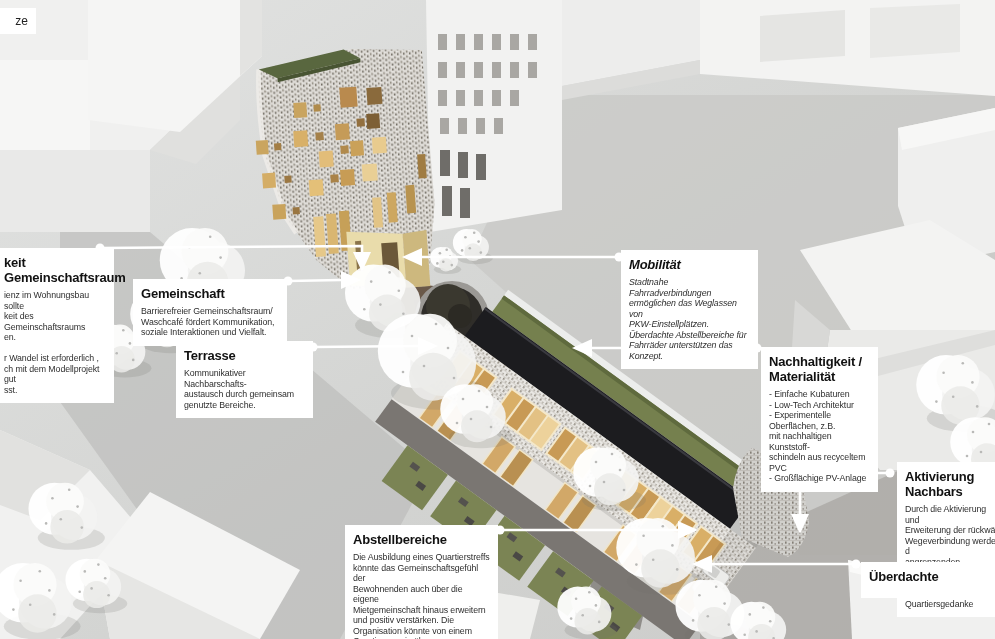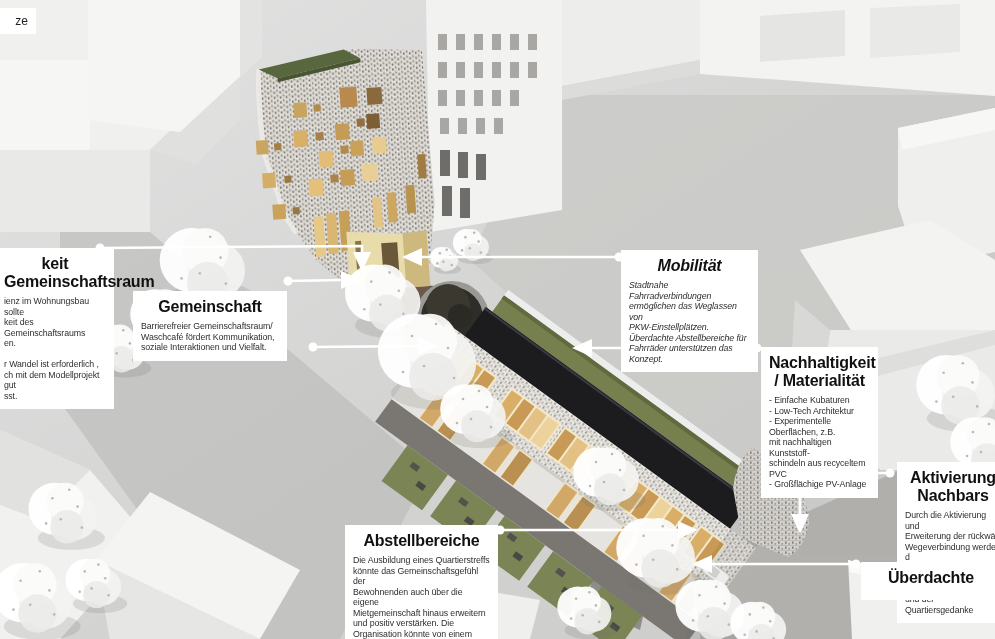--- a/index.html
+++ b/index.html
@@ -1,22 +1,22 @@
 <!DOCTYPE html>
 <html><head>
 <meta charset="utf-8">
 <style>
   html,body{margin:0;padding:0;background:#ffffff;font-family:"Liberation Sans",sans-serif;}
   .stage{position:relative;width:995px;height:639px;overflow:hidden;background:#6d28d9;}
   .stage svg{position:absolute;left:0;top:0;}
   .callout{position:absolute;background:#ffffff;padding:7px 8px 8px 8px;box-sizing:border-box;z-index:5;}
-  .co-title{font-weight:bold;font-size:16px;letter-spacing:-0.2px;color:#111;margin:0 0 5px 0;white-space:pre-line;text-align:center;}
+  .co-title{font-weight:bold;font-size:13px;letter-spacing:-0.2px;color:#111;margin:0 0 5px 0;white-space:pre-line;}
   .co-body{font-size:8.8px;line-height:1.2;letter-spacing:-0.1px;color:#2e2e2e;white-space:pre-line;}
   #co-suffizienz{left:-4px;top:248px;width:118px;min-height:84px;}
-  #co-gemeinschaft{left:133px;top:279px;width:154px;min-height:62px;margin-top:12px;}
+  #co-gemeinschaft{left:133px;top:279px;width:154px;min-height:62px;}
   #co-terrasse{left:176px;top:341px;width:137px;min-height:51px;}
   #co-mobilitaet{left:621px;top:250px;width:137px;min-height:82px;font-style:italic;}
   #co-nachhaltigkeit{left:761px;top:347px;width:117px;min-height:78px;}
   #co-aktivierung{left:897px;top:462px;width:112px;min-height:86px;}
   #co-gruenbezug{left:861px;top:562px;width:140px;min-height:36px;}
   #co-quartierstreff{left:345px;top:525px;width:153px;min-height:93px;}
   .corner-label{position:absolute;left:-8px;top:8px;width:44px;height:26px;background:#ffffff;z-index:5;
     display:flex;align-items:center;justify-content:flex-end;padding-right:8px;box-sizing:border-box;
     font-size:12px;color:#222;}
 </style>
@@ -572,20 +572,26 @@
 r Wandel ist erforderlich ,
 ch mit dem Modellprojekt gut
 sst.</div>
 </div>
 <div class="callout" id="co-gemeinschaft">
   <div class="co-title">Gemeinschaft</div>
   <div class="co-body">Barrierefreier Gemeinschaftsraum/
 Waschcafé fördert Kommunikation,
 soziale Interaktionen und Vielfalt.</div>
 </div>
+<div class="callout" id="co-terrasse">
+  <div class="co-title">Terrasse</div>
+  <div class="co-body">Kommunikativer Nachbarschafts-
+austausch durch gemeinsam
+genutzte Bereiche.</div>
+</div>
 <div class="callout" id="co-mobilitaet">
   <div class="co-title">Mobilität</div>
   <div class="co-body">Stadtnahe Fahrradverbindungen
 ermöglichen das Weglassen von
 PKW-Einstellplätzen.
 Überdachte Abstellbereiche für
 Fahrräder unterstützen das
 Konzept.</div>
 </div>
 <div class="callout" id="co-nachhaltigkeit">

